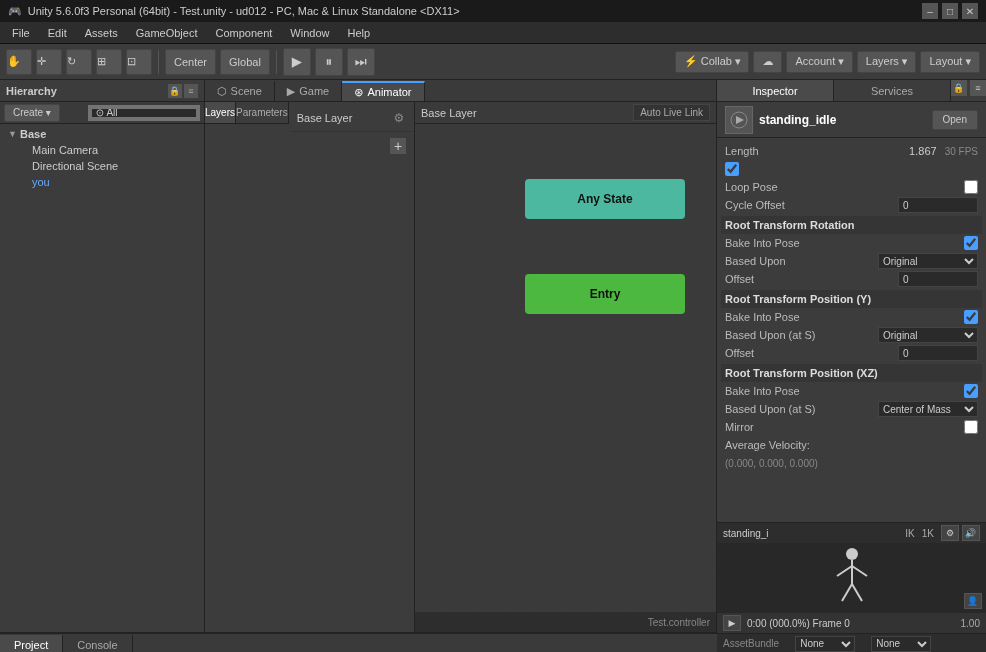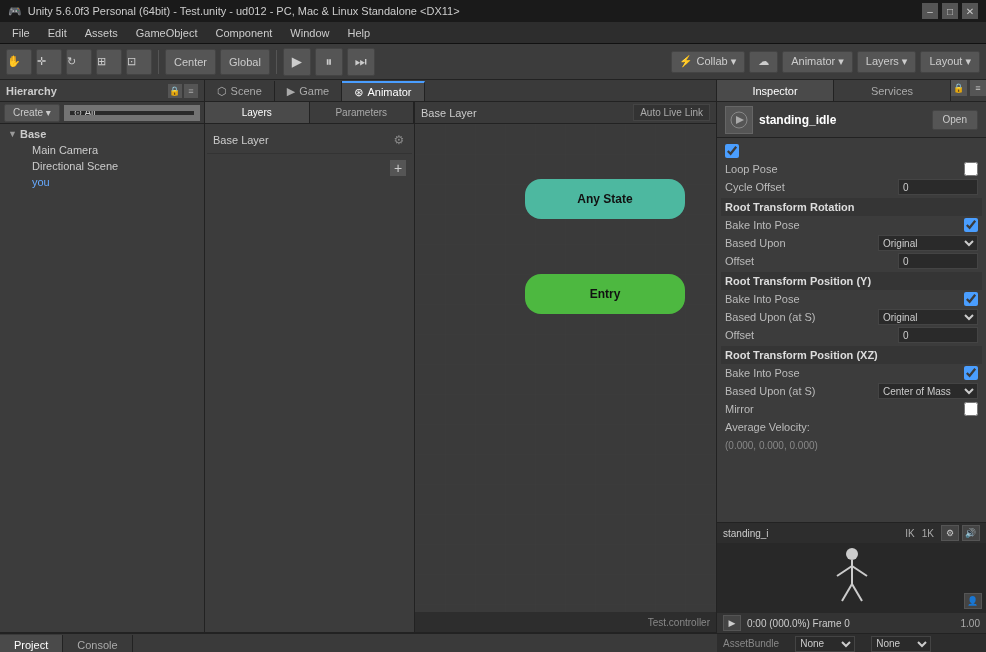--- a/index.html
+++ b/index.html
@@ -26,49 +26,49 @@
     .main-layout { display: flex; height: calc(652px - 22px - 22px - 36px - 20px); }
 
     
     .hierarchy-panel { width: 205px; background: #3c3c3c; border-right: 1px solid #222; display: flex; flex-direction: column; }
     .panel-header { height: 22px; background: #3c3c3c; display: flex; align-items: center; padding: 0 6px; border-bottom: 1px solid #222; gap: 4px; }
     .panel-title { font-size: 11px; color: #ccc; font-weight: bold; }
     .panel-header-icons { margin-left: auto; display: flex; gap: 2px; }
     .panel-icon { width: 14px; height: 14px; background: #555; display: flex; align-items: center; justify-content: center; font-size: 9px; color: #aaa; cursor: pointer; }
     .create-bar { height: 22px; background: #3a3a3a; display: flex; align-items: center; padding: 0 4px; gap: 4px; border-bottom: 1px solid #222; }
     .create-btn { height: 18px; padding: 0 8px; background: #555; border: 1px solid #444; color: #ccc; cursor: pointer; font-size: 10px; border-radius: 2px; }
-    .search-field { flex: 1; height: 16px; background: #2a2a2a; border: 6px solid #737373; color: #ccc; padding: 0 4px; font-size: 10px; }
+    .search-field { flex: 1; height: 16px; background: #2a2a2a; border: 4px solid #737373; color: #ccc; padding: 0 4px; font-size: 10px; margin-left: 24px; }
     .hierarchy-tree { flex: 1; overflow-y: auto; padding: 2px 0; }
     .tree-item { height: 16px; display: flex; align-items: center; padding-left: 8px; cursor: pointer; color: #ccc; font-size: 11px; }
     .tree-item.root { font-weight: bold; }
     .tree-arrow { width: 12px; font-size: 9px; color: #999; }
 
     
     .center-area { flex: 1; display: flex; flex-direction: column; }
     .tabs-row { height: 22px; background: #3a3a3a; display: flex; align-items: flex-end; border-bottom: 1px solid #222; }
     .tab { height: 20px; padding: 0 12px; display: flex; align-items: center; cursor: pointer; font-size: 11px; color: #aaa; background: #3a3a3a; border-right: 1px solid #222; gap: 4px; }
     .tab.active { background: #4a4a4a; color: #fff; border-top: 2px solid #4a9eff; }
 
     
     .animator-panel { flex: 1; display: flex; }
-    .animator-sidebar { width: 210px; background: #3c3c3c; border-right: 1px solid #222; display: flex; flex-direction: column; }
+    .animator-sidebar { width: 210px; background: #3c3c3c; border-right: 1px solid #222; display: flex; flex-direction: row; }
     .anim-tabs { height: 22px; display: flex; border-bottom: 1px solid #222; }
     .anim-tab { flex: 1; display: flex; align-items: center; justify-content: center; font-size: 10px; color: #aaa; cursor: pointer; border-right: 1px solid #222; }
     .anim-tab.active { background: #4a4a4a; color: #fff; }
     .layers-area { flex: 1; padding: 2px; }
     .layer-item { height: 28px; display: flex; align-items: center; padding: 0 6px; border-bottom: 1px solid #333; gap: 4px; }
     .layer-name { font-size: 11px; color: #ccc; }
     .layer-settings { width: 14px; height: 14px; display: flex; align-items: center; justify-content: center; color: #888; font-size: 12px; cursor: pointer; margin-left: auto; }
     .add-btn { width: 16px; height: 16px; background: #555; border: none; color: #ccc; cursor: pointer; font-size: 14px; display: flex; align-items: center; justify-content: center; margin: 2px auto 0 auto; }
     .animator-topbar { height: 22px; background: #3a3a3a; display: flex; align-items: center; padding: 0 6px; gap: 4px; border-bottom: 1px solid #222; }
     .breadcrumb { font-size: 11px; color: #ccc; }
     .auto-live { margin-left: auto; font-size: 10px; color: #aaa; padding: 2px 6px; background: #333; border: 1px solid #444; cursor: pointer; }
     .canvas-area { flex: 1; height: calc(100% - 22px - 20px); position: relative; background: #3a3a3a; }
     .grid-bg { position: absolute; inset: 0; background-image: repeating-linear-gradient(#444 0px, transparent 1px, transparent 30px), repeating-linear-gradient(90deg, #444 0px, transparent 1px, transparent 30px); background-size: 30px 30px; opacity: 0.3; }
-    .state-node { position: absolute; border-radius: 16px; display: flex; align-items: center; justify-content: center; font-size: 12px; font-weight: bold; cursor: pointer; color: #111; }
+    .state-node { position: absolute; border-radius: 4px; display: flex; align-items: center; justify-content: center; font-size: 12px; font-weight: bold; cursor: pointer; color: #111; }
     .state-any { background: #4db8a0; width: 160px; height: 40px; top: 55px; left: 110px; }
     .state-entry { background: #4db840; width: 160px; height: 40px; top: 150px; left: 110px; }
     .canvas-footer { height: 20px; background: #2d2d2d; display: flex; align-items: center; padding: 0 6px; justify-content: flex-end; }
     .footer-text { font-size: 10px; color: #888; }
 
     
     .inspector-panel { width: 270px; background: #3c3c3c; border-left: 1px solid #222; display: flex; flex-direction: column; }
     .inspector-tabs { height: 22px; display: flex; border-bottom: 1px solid #222; }
     .insp-tab { flex: 1; display: flex; align-items: center; justify-content: center; font-size: 11px; color: #aaa; cursor: pointer; border-right: 1px solid #222; }
     .insp-tab.active { background: #4a4a4a; color: #fff; }
@@ -143,21 +143,21 @@
   <div class="toolbar-sep"></div>
   <button class="toolbar-btn">Center</button>
   <button class="toolbar-btn">Global</button>
   <div class="toolbar-sep"></div>
   <button class="toolbar-play">▶</button>
   <button class="toolbar-play">⏸</button>
   <button class="toolbar-play">⏭</button>
   <div class="toolbar-right">
     <button class="dropdown-btn">⚡ Collab ▾</button>
     <button class="dropdown-btn">☁</button>
-    <button class="dropdown-btn">Animator ▾</button>
+    <button class="dropdown-btn">Account ▾</button>
     <button class="dropdown-btn">Layers ▾</button>
     <button class="dropdown-btn">Layout ▾</button>
   </div>
 </div>
 
 <div class="main-layout">
 
   <div class="hierarchy-panel">
     <div class="panel-header">
       <span class="panel-title">Hierarchy</span>
@@ -267,20 +267,25 @@
       <div class="insp-icon">
         <svg width="20" height="20" viewBox="0 0 20 20">
             <circle cx="10" cy="10" r="8" fill="#555" stroke="#888" stroke-width="1"></circle>
             <polygon points="7,6 7,14 15,10" fill="#aaa"></polygon>
           </svg>
       </div>
       <span class="insp-title">standing_idle</span>
       <button class="open-btn">Open</button>
     </div>
     <div class="inspector-content">
+      <div class="prop-row">
+        <span class="prop-label">Length</span>
+        <span class="prop-value">1.867</span>
+        <span class="fps-label" style="margin-left:8px;">30 FPS</span>
+      </div>
       <div class="prop-row">
         <input type="checkbox" class="prop-check" checked="" style="">
       </div>
       <div class="prop-row">
         <span class="prop-label">Loop Pose</span>
         <input type="checkbox" class="prop-check" style="">
       </div>
       <div class="prop-row">
         <span class="prop-label">Cycle Offset</span>
         <input class="prop-input" value="0" style="">

